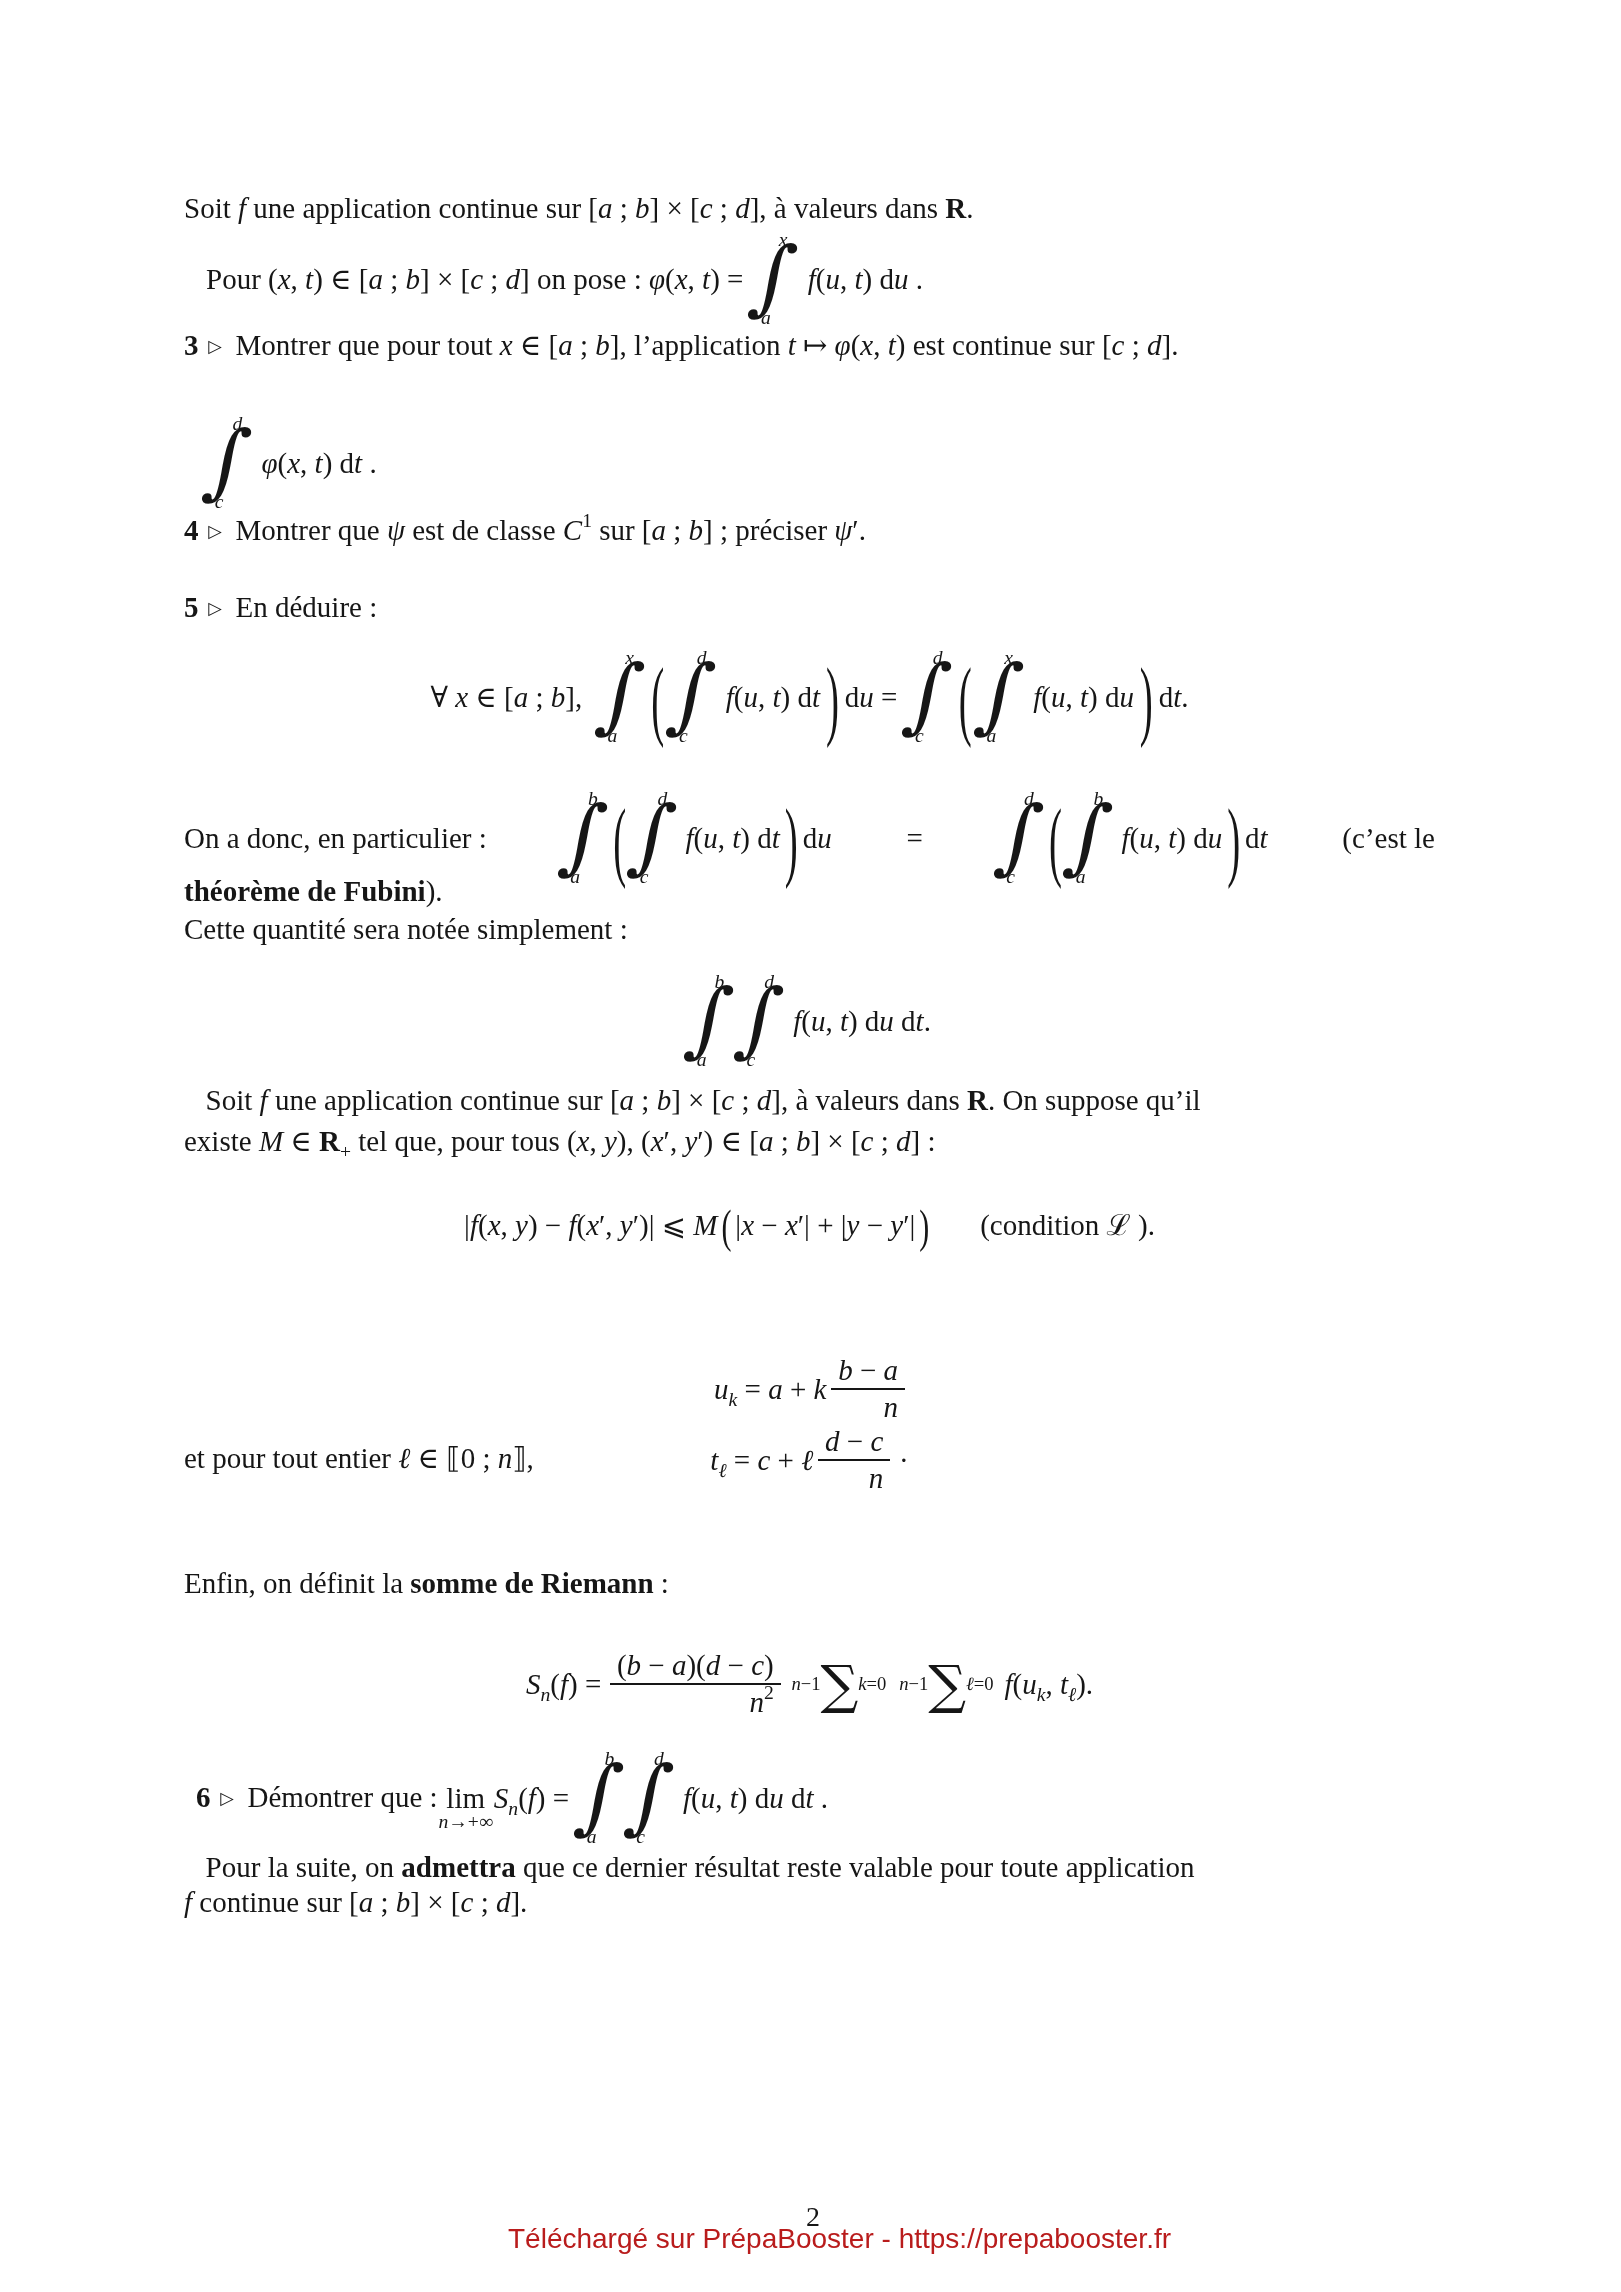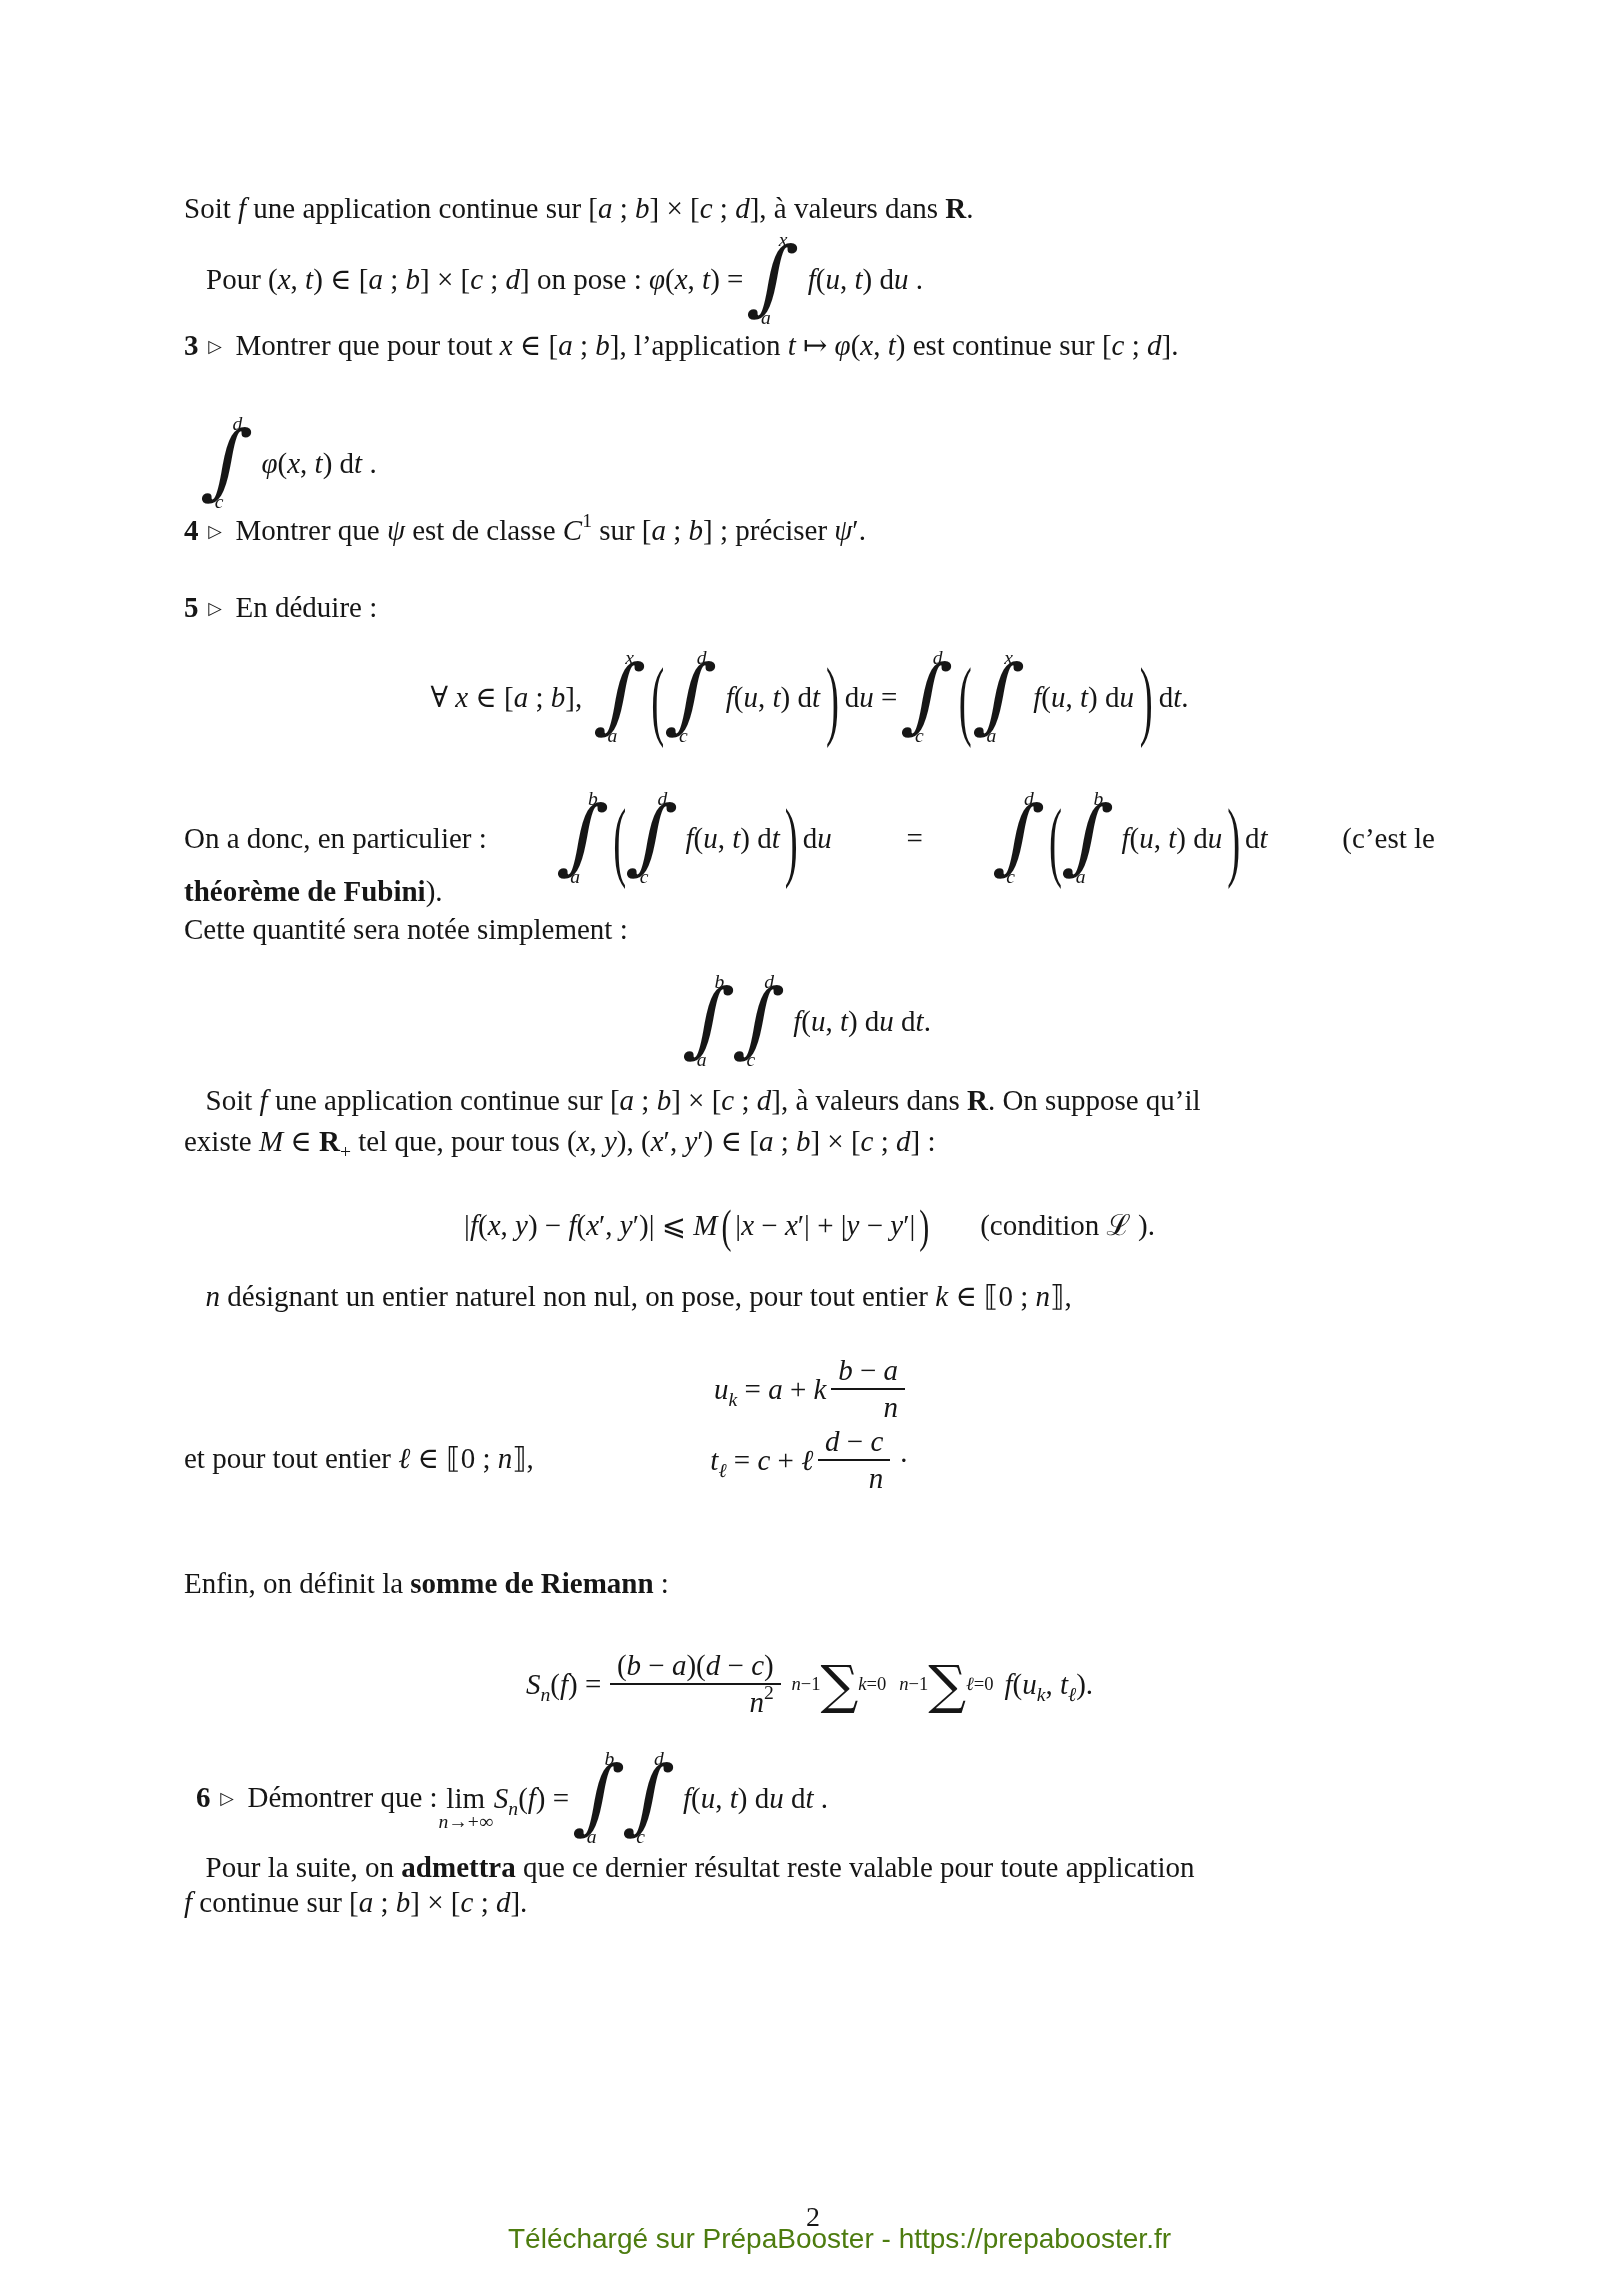--- a/index.html
+++ b/index.html
@@ -39,21 +39,21 @@
 
   .limop{position:relative;flex:none;}
   .limop .under{position:absolute;top:31px;left:50%;transform:translateX(-50%);
                 font-size:19.6px;white-space:nowrap;line-height:1;}
 
   .qnum{font-weight:700;margin-right:9.8px;}
   .qtri{font-family:"DejaVu Sans",sans-serif;font-size:17.6px;margin-right:13.7px;vertical-align:2.9px;}
 
   .pagenum{position:absolute;left:806px;top:2203px;font-size:28px;line-height:1;}
   .dlfooter{position:absolute;left:508px;top:2225px;font-family:"Liberation Sans","DejaVu Sans",sans-serif;
-            font-size:28px;line-height:1;color:#4d7c0f;}
+            font-size:28px;line-height:1;color:#b91c1c;}
 </style>
 </head>
 <body>
 
 <div id="page">
 
   <div class="row" style="top:191px">
     <span class="segs"><span class="sg-r">Soit </span><span class="sg-i">f</span><span class="sg-r"> une application continue sur [</span><span class="sg-i">a</span><span class="sg-r"> ; </span><span class="sg-i">b</span><span class="sg-r">] × [</span><span class="sg-i">c</span><span class="sg-r"> ; </span><span class="sg-i">d</span><span class="sg-r">], à valeurs dans </span><span class="sg-b">R</span><span class="sg-r">.</span></span>
   </div>
 
@@ -188,23 +188,20 @@
   </div>
 
   <div class="row mrow ctr" style="top:1196px;height:59px">
     <span class="segs"><span class="sg-r">|</span><span class="sg-i">f</span><span class="sg-r">(</span><span class="sg-i">x</span><span class="sg-r">, </span><span class="sg-i">y</span><span class="sg-r">) − </span><span class="sg-i">f</span><span class="sg-r">(</span><span class="sg-i">x</span><span class="sg-r">′, </span><span class="sg-i">y</span><span class="sg-r">′)| ⩽ </span><span class="sg-i">M</span></span>
     <span class="medp">(</span>
     <span class="segs"><span class="sg-r">|</span><span class="sg-i">x</span><span class="sg-r"> − </span><span class="sg-i">x</span><span class="sg-r">′| + |</span><span class="sg-i">y</span><span class="sg-r"> − </span><span class="sg-i">y</span><span class="sg-r">′|</span></span>
     <span class="medp">)</span>
     <span class="segs" style="margin-left:47px"><span class="sg-r">(condition ℒ ).</span></span>
   </div>
 
-  <div class="row ind" style="top:1279px">
-    <span class="segs"><span class="sg-i">n</span><span class="sg-r"> désignant un entier naturel non nul, on pose, pour tout entier </span><span class="sg-i">k</span><span class="sg-r"> ∈ ⟦0 ; </span><span class="sg-i">n</span><span class="sg-r">⟧,</span></span>
-  </div>
 
   <div class="row mrow ctr" style="top:1348px;height:82px">
     <span class="segs"><span class="sg-i">u</span><span class="sg-isub">k</span><span class="sg-r"> = </span><span class="sg-i">a</span><span class="sg-r"> + </span><span class="sg-i">k</span></span>
     <span class="frac" style="margin-left:-3.9px">
       <span class="num"><span class="sg-i">b</span><span class="sg-r"> − </span><span class="sg-i">a</span></span>
       <span class="den"><span class="sg-i">n</span></span>
     </span>
   </div>
 
   <div class="row" style="top:1441px">

